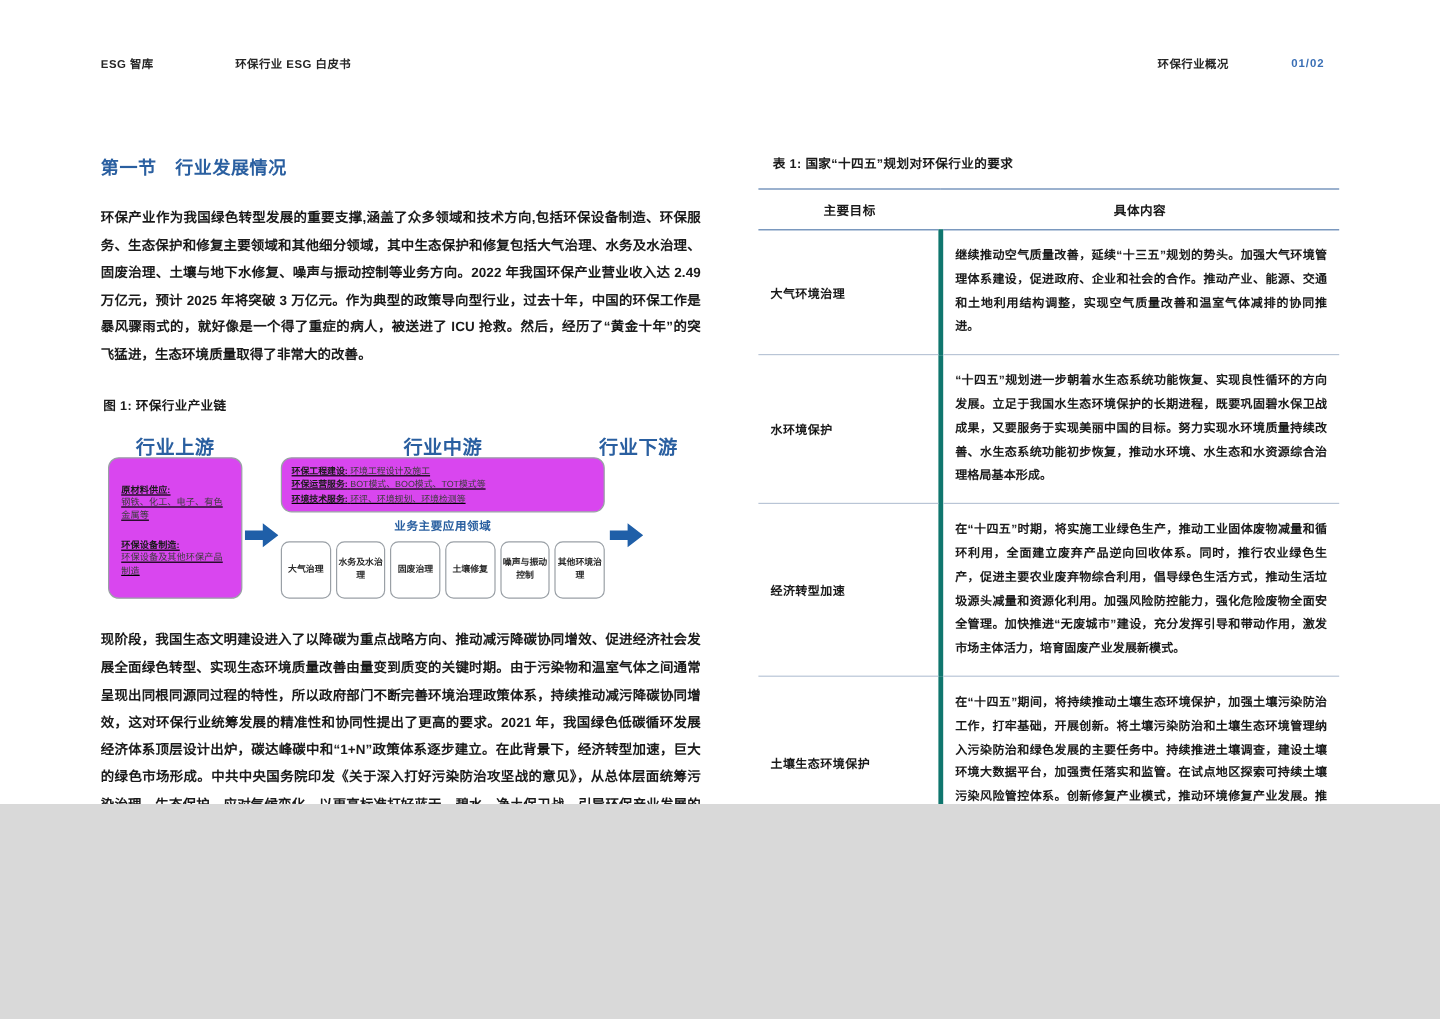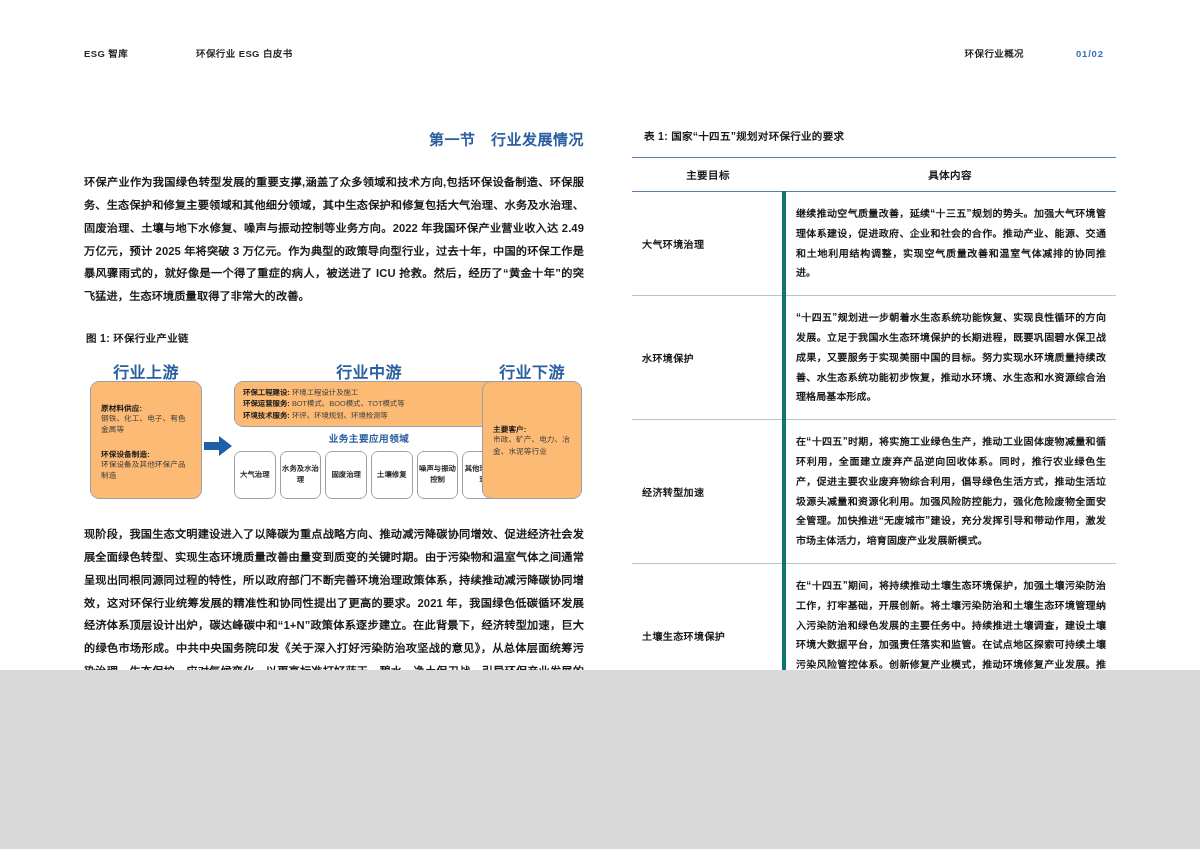--- a/index.html
+++ b/index.html
@@ -58,21 +58,20 @@
   .col-right { width: 484px; flex: 0 0 484px; }
 
   
   .section-title {
     font-size: 15px;
     font-weight: bold;
     color: #2a5fa0;
     letter-spacing: 0.5px;
     margin: 0 0 22px 0;
     white-space: pre;
-    text-align: right;
   }
 
   
   .body-par {
     font-size: 11.2px;
     line-height: 2.04;
     color: #1a1a1a;
     text-align: justify;
     font-weight: bold;
     margin: 0;
@@ -103,22 +102,23 @@
     letter-spacing: 0.4px;
   }
   .chain-head.up   { left: 6px;   width: 112px; }
   .chain-head.mid  { left: 150px; width: 270px; }
   .chain-head.down { left: 398px; width: 100px; }
 
   .cbox {
     position: absolute;
     border: 1px solid #9aa0a6;
     border-radius: 9px;
-    background: #fdba74;
+    background: #d946ef;
     box-sizing: border-box;
+    text-decoration: underline;
   }
   .cbox-up {
     left: 6px; top: 22px; width: 112px; height: 118px;
     padding: 20px 8px 0 10px;
   }
   .cbox-mid-top {
     left: 150px; top: 22px; width: 270px; height: 46px;
     padding: 5px 6px 0 8px;
   }
   .cbox-down {
@@ -309,26 +309,20 @@
             <div class="app-cell">噪声与振动控制</div>
             <div class="app-cell">其他环境治理</div>
           </div>
 
           <div class="arrow a2">
             <svg width="28" height="22" viewBox="0 0 28 22">
               <polygon points="0,7 15,7 15,1 28,11 15,21 15,15 0,15" fill="#1f5fa8"></polygon>
             </svg>
           </div>
 
-          <div class="cbox cbox-down">
-            <div>
-              <div class="cbox-title">主要客户:</div>
-              <div class="cbox-text">市政、矿产、电力、冶金、水泥等行业</div>
-            </div>
-          </div>
 
         </div>
       </div>
 
       <p class="body-par">现阶段，我国生态文明建设进入了以降碳为重点战略方向、推动减污降碳协同增效、促进经济社会发展全面绿色转型、实现生态环境质量改善由量变到质变的关键时期。由于污染物和温室气体之间通常呈现出同根同源同过程的特性，所以政府部门不断完善环境治理政策体系，持续推动减污降碳协同增效，这对环保行业统筹发展的精准性和协同性提出了更高的要求。2021 年，我国绿色低碳循环发展经济体系顶层设计出炉，碳达峰碳中和“1+N”政策体系逐步建立。在此背景下，经济转型加速，巨大的绿色市场形成。中共中央国务院印发《关于深入打好污染防治攻坚战的意见》，从总体层面统筹污染治理、生态保护、应对气候变化，以更高标准打好蓝天、碧水、净土保卫战。引导环保产业发展的规范政策体系不断完善。2023 年，《关于从事污染防治的第三方企业所得税政策问题的公告》提出对符合条件的第三方污染防治企业减按 15% 的税率征收企业所得税，旨在进一步降低环保企业经营成本，支持其发展；《中共中央国务院关于全面推进美丽中国建设的意见》发布，再次强调生态环境保护的重要性。作为改善生态环境质量、加强生态文明建设的重要基础，同时作为实现“双碳”目标的重要支撑，随着环保制度四梁八柱的进一步稳固，环保行业将开启新的征程。</p>
 
     </div>
 
     <div class="col-right">
 

